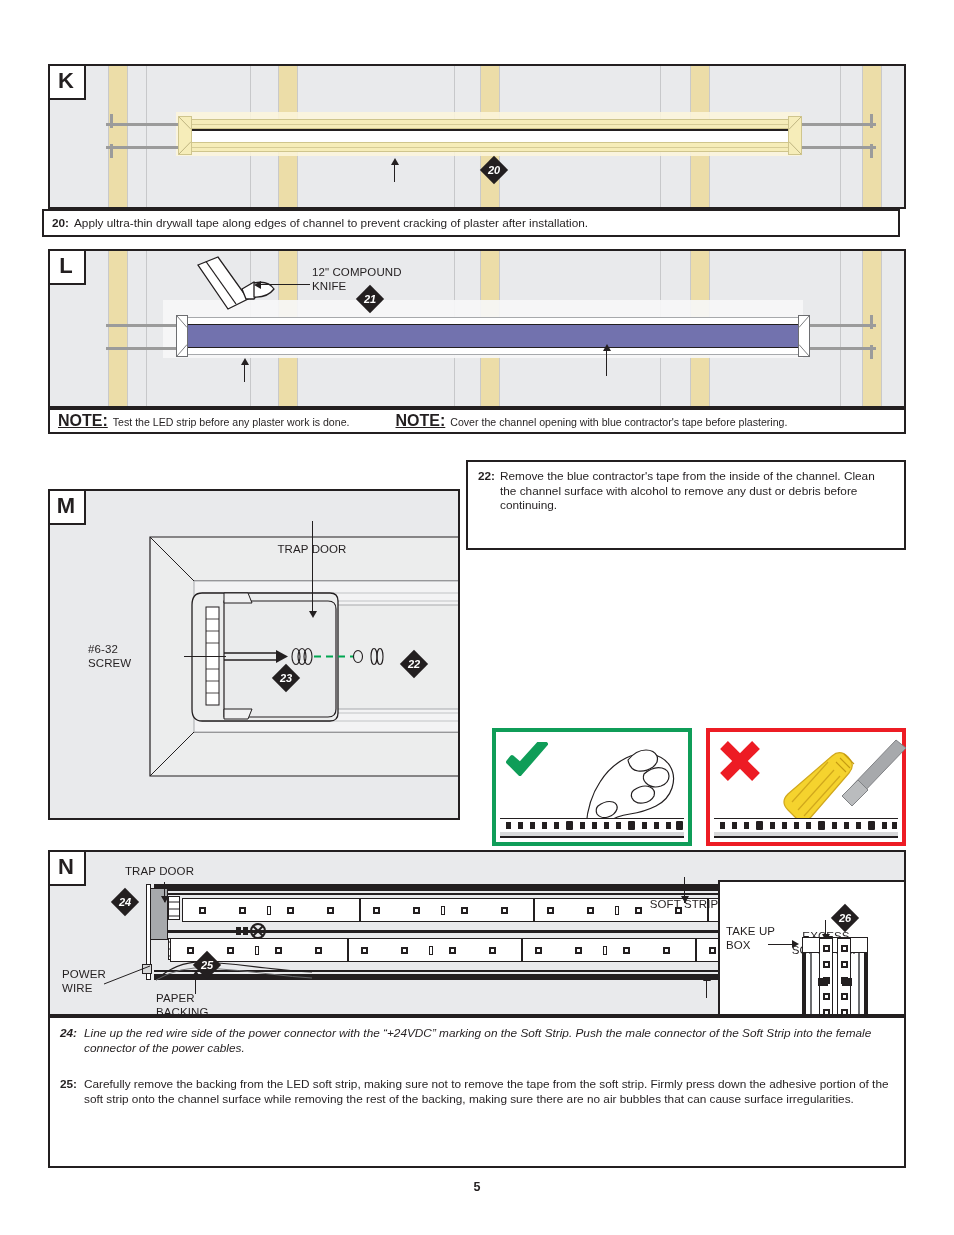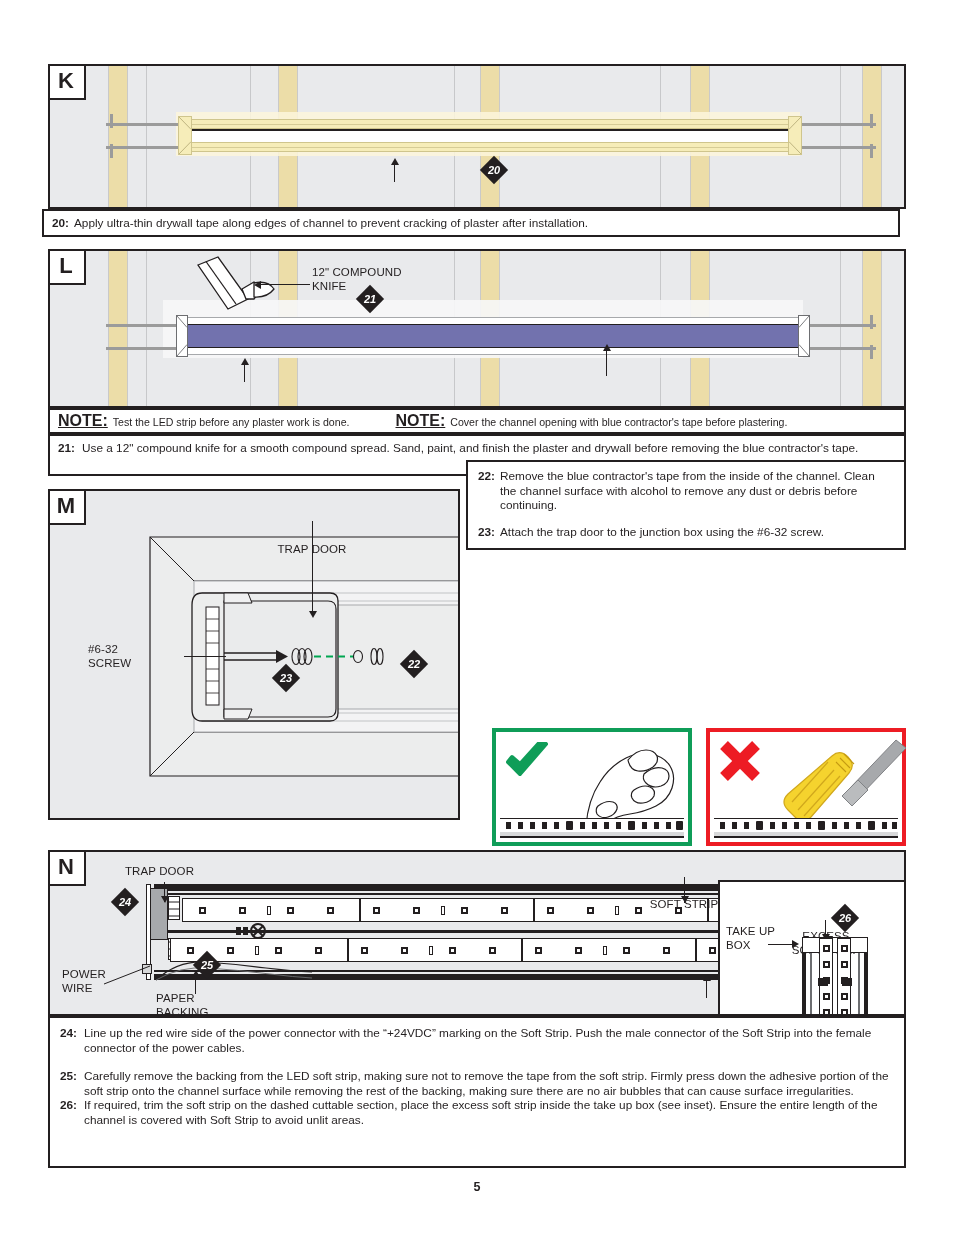--- a/index.html
+++ b/index.html
@@ -442,26 +442,20 @@
     <div class="nwrap" style="margin-right:46px;">
       <b>NOTE:</b>
       <span>Test the LED strip before any plaster work is done.</span>
     </div>
     <div class="nwrap">
       <b>NOTE:</b>
       <span>Cover the channel opening with blue contractor's tape before plastering.</span>
     </div>
   </div>
 
-  <div class="instr" style="left:48px; top:434px; width:858px; height:42px; padding-top:5px;">
-    <p class="step" style="padding-left:24px;">
-      <span class="num">21:</span>
-      <span>Use a 12" compound knife for a smooth compound spread. Sand, paint, and finish the plaster and drywall before removing the blue contractor's tape.</span>
-    </p>
-  </div>
 
   <div class="figure" style="left:48px; top:489px; width:412px; height:331px;">
     <div class="wall" style="background:#e9eaec;"></div>
 
     <svg style="position:absolute; left:56px; top:38px; width:356px; height:255px;" viewBox="0 0 356 255">
       <g fill="#eceded" stroke="#231f20" stroke-width="1.2">
         <polygon points="44,8 356,8 356,247 44,247"></polygon>
       </g>
       <g fill="none" stroke="#231f20" stroke-width="1">
         <line x1="44" y1="8" x2="88" y2="52"></line>
@@ -542,24 +536,20 @@
     <span>23</span>
   </div>
   <div class="diamond" style="left:404px; top:654px;">
     <span>22</span>
   </div>
 
   <div class="instr" style="left:466px; top:460px; width:440px; height:90px; padding:7px 10px;">
     <p class="step" style="margin-bottom:12px;">
       <span class="num">22:</span>
       <span>Remove the blue contractor's tape from the inside of the channel. Clean the channel surface with alcohol to remove any dust or debris before continuing.</span>
-    </p>
-    <p class="step">
-      <span class="num">23:</span>
-      <span>Attach the trap door to the junction box using the #6-32 screw.</span>
     </p>
   </div>
 
   <div class="gbox good" style="left:492px; top:728px; width:200px; height:118px;">
     <svg style="position:absolute; left:8px; top:10px; width:46px; height:42px;" viewBox="0 0 46 42">
       <path d="M4,20 L16,32 L42,2 L36,0 L16,22 L8,15 Z" fill="#0f9d58" stroke="#0f9d58" stroke-width="4" stroke-linejoin="round"></path>
     </svg>
     <svg style="position:absolute; left:72px; top:4px; width:118px; height:92px;" viewBox="0 0 118 92">
       <g fill="#ffffff" stroke="#231f20" stroke-width="1.2">
         <path d="M18,90 q2,-26 14,-44 q10,-16 26,-24 q12,-6 24,-4 q14,2 20,12 q6,10 2,22 q-4,12 -16,18 q-12,6 -26,8 q-14,2 -22,8 q-6,4 -8,4 z"></path>
@@ -790,29 +780,25 @@
     <span>24</span>
   </div>
   <div class="diamond" style="left:197px; top:955px;">
     <span>25</span>
   </div>
   <div class="diamond" style="left:835px; top:908px;">
     <span>26</span>
   </div>
 
   <div class="instr" style="left:48px; top:1016px; width:858px; height:152px; padding:8px 10px;">
-    <p class="step" style="padding-left:24px; margin-bottom:14px;">
+    <p class="step" style="padding-left:24px; margin-bottom:22px;font-style:italic;">
       <span class="num">24:</span>
       <span>Line up the red wire side of the power connector with the “+24VDC” marking on the Soft Strip. Push the male connector of the Soft Strip into the female connector of the power cables.</span>
     </p>
     <p class="step" style="padding-left:24px; margin-bottom:0;">
       <span class="num">25:</span>
       <span>Carefully remove the backing from the LED soft strip, making sure not to remove the tape from the soft strip. Firmly press down the adhesive portion of the soft strip onto the channel surface while removing the rest of the backing, making sure there are no air bubbles that can cause surface irregularities.</span>
     </p>
-    <p class="step" style="padding-left:24px;">
-      <span class="num">26:</span>
-      <span>If required, trim the soft strip on the dashed cuttable section, place the excess soft strip inside the take up box (see inset). Ensure the entire length of the channel is covered with Soft Strip to avoid unlit areas.</span>
-    </p>
   </div>
 
   <div class="pagenum" style="left:0; top:1180px;">5</div>
 
 </div>
 
 </body></html>

